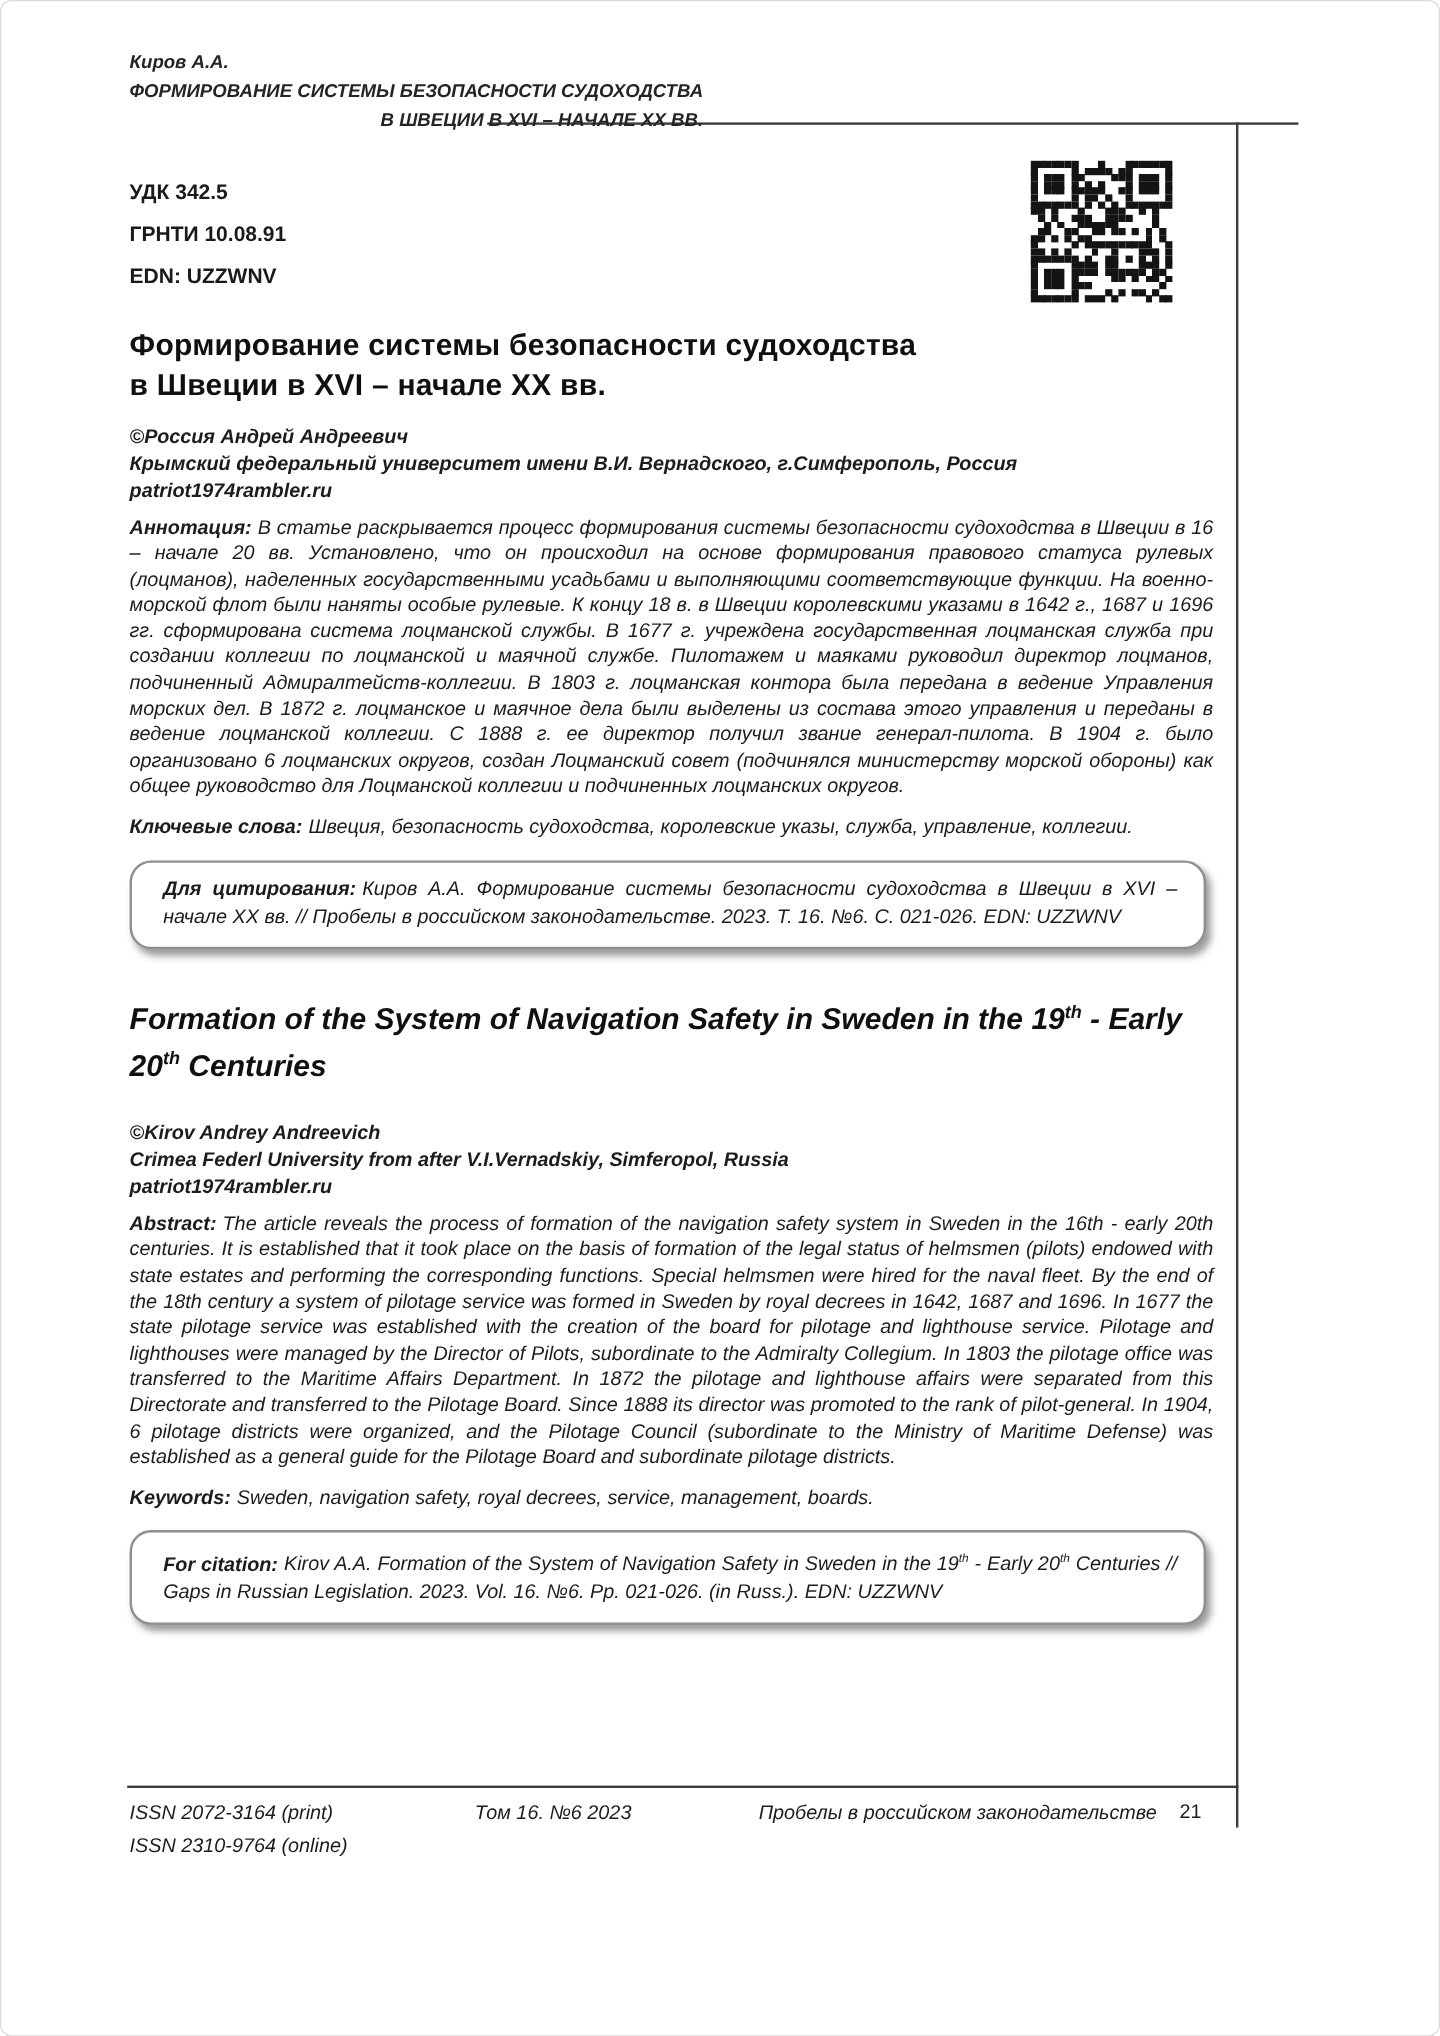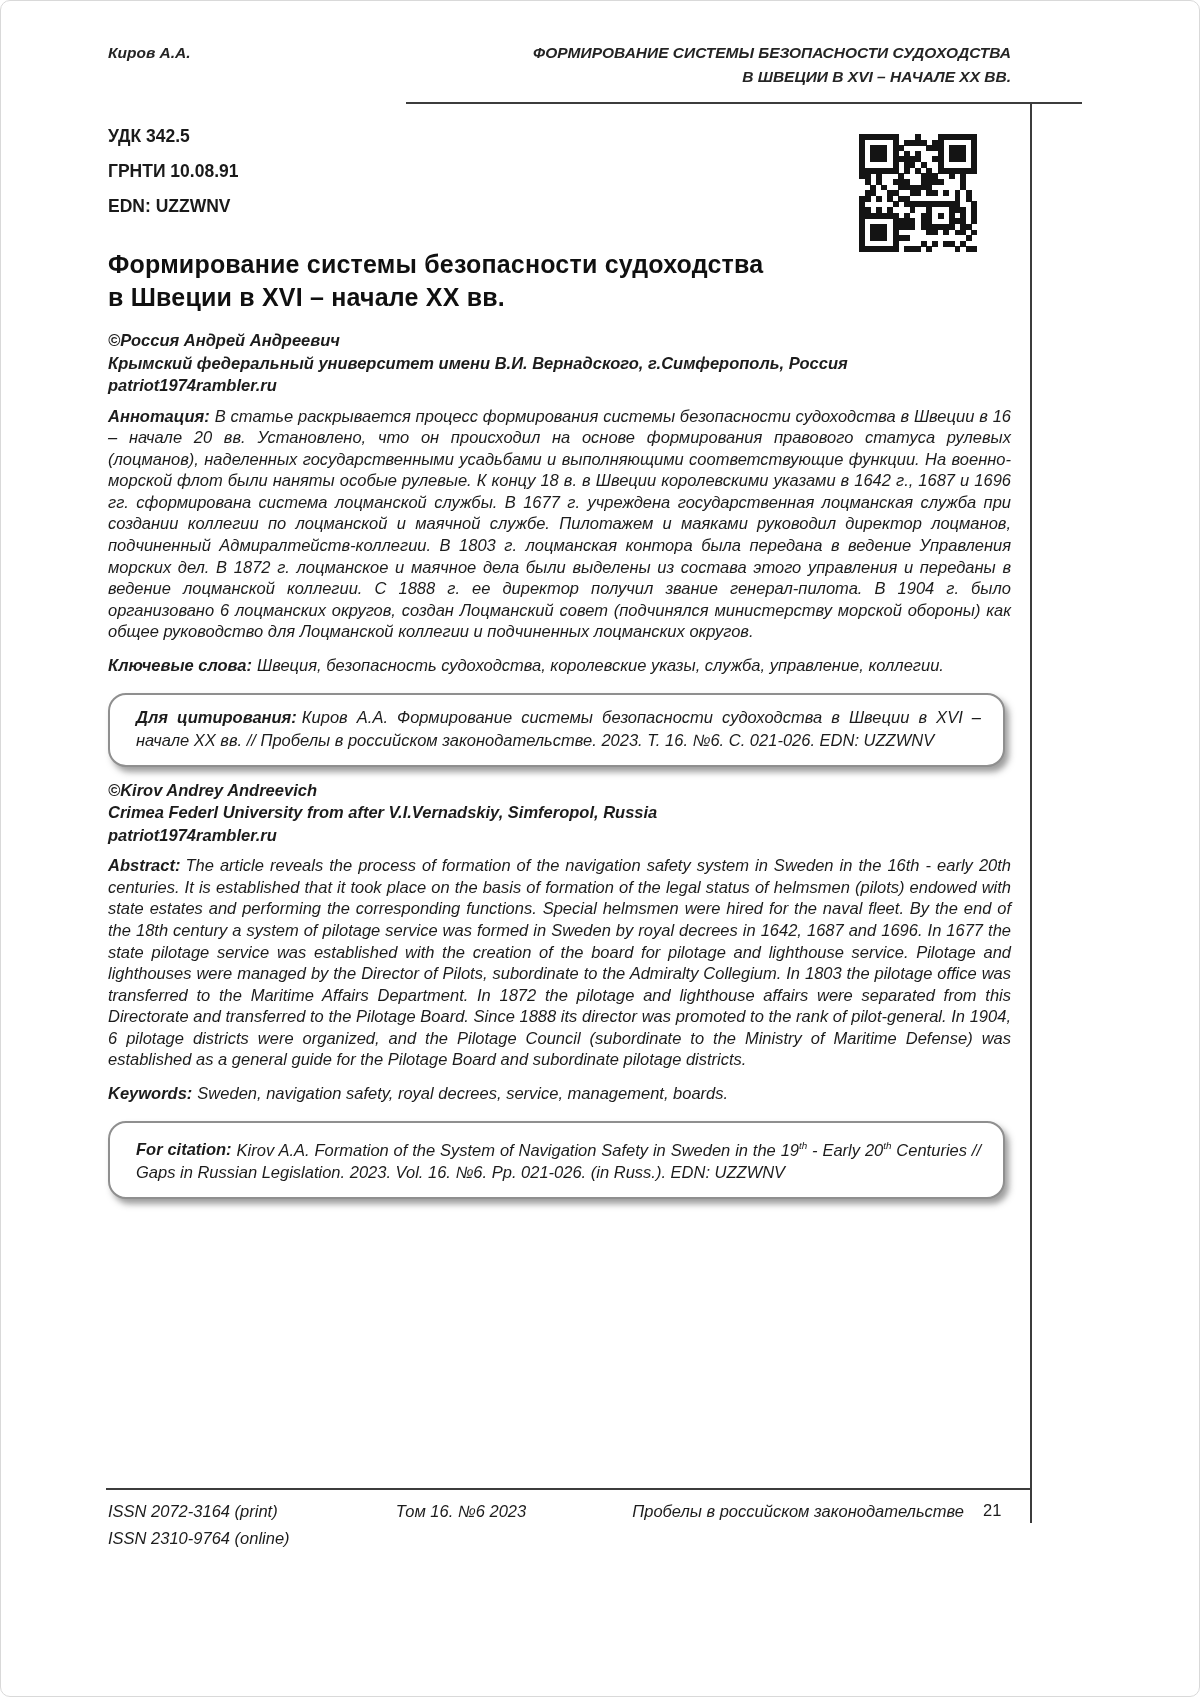--- a/index.html
+++ b/index.html
@@ -25,20 +25,21 @@
   
   .qr { position: absolute; left: 858px; top: 133px; width: 118px; height: 118px; background: #ffffff; }
   .qr i { position: absolute; display: block; background: #141414; }
 
   .content { position: absolute; left: 107px; top: 40px; width: 903px; }
 
   .running-head {
     display: flex; justify-content: space-between; align-items: flex-start;
     font-weight: bold; font-style: italic; font-size: 15.5px; color: #242424;
     line-height: 24px;
+    flex-direction: column;
   }
   .rh-title { text-align: right; }
 
   .meta { margin-top: 30px; font-weight: bold; font-size: 17.5px; line-height: 35px; color: #1a1a1a; }
 
   .title-ru { margin-top: 24px; font-size: 25px; font-weight: bold; line-height: 33px; color: #101010; letter-spacing: .2px; }
   .title-ru .tline { display: block; }
 
   .authors { margin-top: 15px; font-weight: bold; font-style: italic; font-size: 16.5px; line-height: 22.5px; color: #1c1c1c; }
 
@@ -53,21 +54,21 @@
     border-radius: 18px;
     padding: 11px 22px 13px 26px;
     box-shadow: 4px 5px 6px rgba(60,60,60,0.5);
     background: #ffffff;
   }
   .cite-box .para { margin-top: 0; line-height: 23px; }
 
   .title-en { margin-top: 36px; font-size: 25px; font-weight: bold; font-style: italic; line-height: 34px; color: #101010; }
   sup { font-size: 60%; }
 
-  .authors-en { margin-top: 12px; }
+  .authors-en { margin-top: 28px; }
 
   .footer-row {
     position: absolute; left: 107px; top: 1497px; width: 856px;
     display: flex; justify-content: space-between; align-items: flex-start;
     font-style: italic; font-size: 16.5px; line-height: 27px; color: #1c1c1c;
   }
   .page-num { position: absolute; left: 982px; top: 1500px; font-size: 16.5px; color: #1c1c1c; }
 </style>
 </head>
 <body>
@@ -347,20 +348,21 @@
     </div>
 
     <p class="para"><b class="lbl">Аннотация:</b><span>В статье раскрывается процесс формирования системы безопасности судоходства в Швеции в 16 – начале 20 вв. Установлено, что он происходил на основе формирования правового статуса рулевых (лоцманов), наделенных государственными усадьбами и выполняющими соответствующие функции. На военно-морской флот были наняты особые рулевые. К концу 18 в. в Швеции королевскими указами в 1642 г., 1687 и 1696 гг. сформирована система лоцманской службы. В 1677 г. учреждена государственная лоцманская служба при создании коллегии по лоцманской и маячной службе. Пилотажем и маяками руководил директор лоцманов, подчиненный Адмиралтейств-коллегии. В 1803 г. лоцманская контора была передана в ведение Управления морских дел. В 1872 г. лоцманское и маячное дела были выделены из состава этого управления и переданы в ведение лоцманской коллегии. С 1888 г. ее директор получил звание генерал-пилота. В 1904 г. было организовано 6 лоцманских округов, создан Лоцманский совет (подчинялся министерству морской обороны) как общее руководство для Лоцманской коллегии и подчиненных лоцманских округов.</span></p>
 
     <p class="para kw"><b class="lbl">Ключевые слова:</b><span>Швеция, безопасность судоходства, королевские указы, служба, управление, коллегии.</span></p>
 
     <div class="cite-box">
       <p class="para"><b class="lbl">Для цитирования:</b><span>Киров А.А. Формирование системы безопасности судоходства в Швеции в XVI – начале XX вв. // Пробелы в российском законодательстве. 2023. Т. 16. №6. С. 021-026. EDN: UZZWNV</span></p>
     </div>
 
+    <h2 class="title-en"><span>Formation of the System of Navigation Safety in Sweden in the 19</span><sup>th</sup><span> - Early 20</span><sup>th</sup><span> Centuries</span></h2>
 
     <div class="authors authors-en">
       <div>©Kirov Andrey Andreevich</div>
       <div>Crimea Federl University from after V.I.Vernadskiy, Simferopol, Russia</div>
       <div>patriot1974rambler.ru</div>
     </div>
 
     <p class="para"><b class="lbl">Abstract:</b><span>The article reveals the process of formation of the navigation safety system in Sweden in the 16th - early 20th centuries. It is established that it took place on the basis of formation of the legal status of helmsmen (pilots) endowed with state estates and performing the corresponding functions. Special helmsmen were hired for the naval fleet. By the end of the 18th century a system of pilotage service was formed in Sweden by royal decrees in 1642, 1687 and 1696. In 1677 the state pilotage service was established with the creation of the board for pilotage and lighthouse service. Pilotage and lighthouses were managed by the Director of Pilots, subordinate to the Admiralty Collegium. In 1803 the pilotage office was transferred to the Maritime Affairs Department. In 1872 the pilotage and lighthouse affairs were separated from this Directorate and transferred to the Pilotage Board. Since 1888 its director was promoted to the rank of pilot-general. In 1904, 6 pilotage districts were organized, and the Pilotage Council (subordinate to the Ministry of Maritime Defense) was established as a general guide for the Pilotage Board and subordinate pilotage districts.</span></p>
 
     <p class="para kw"><b class="lbl">Keywords:</b><span>Sweden, navigation safety, royal decrees, service, management, boards.</span></p>

